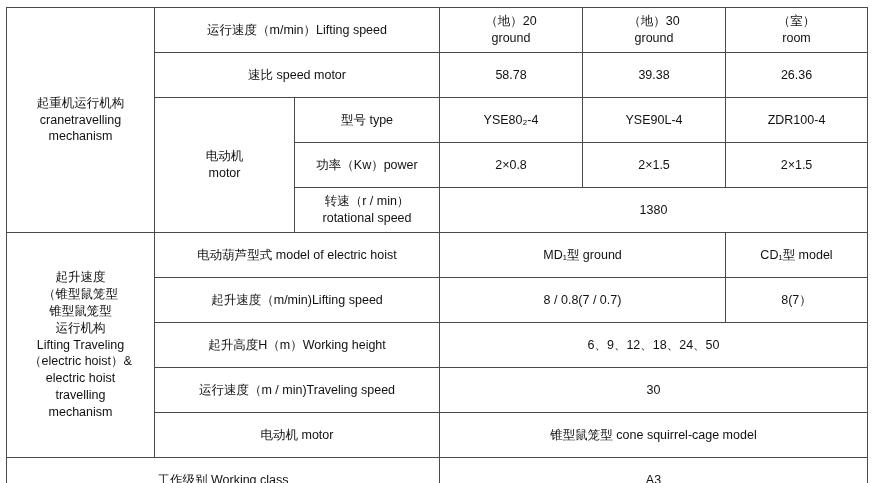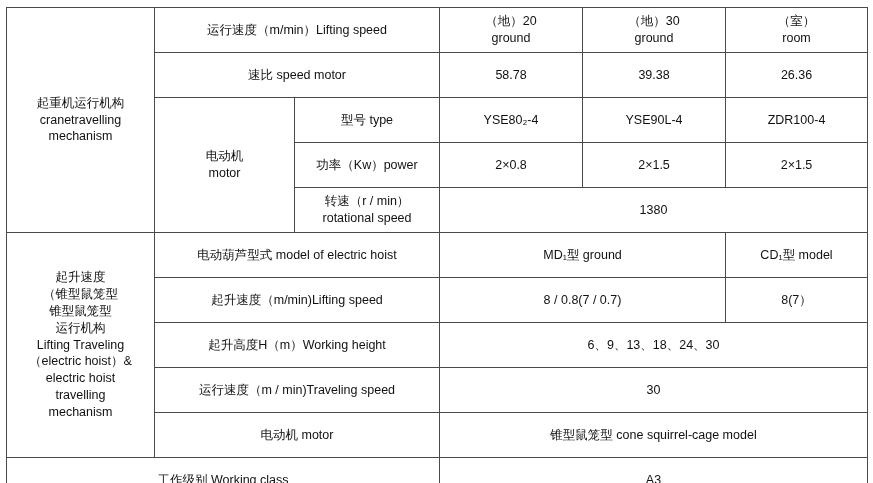--- a/index.html
+++ b/index.html
@@ -140,21 +140,21 @@
       </tr>
 
       <tr>
         <td colspan="2" class="tall">起升速度（m/min)Lifting speed</td>
         <td colspan="2" class="tall">8 / 0.8(7 / 0.7)</td>
         <td class="tall">8(7）</td>
       </tr>
 
       <tr>
         <td colspan="2" class="tall">起升高度H（m）Working height</td>
-        <td colspan="3" class="tall">6、9、13、18、24、30</td>
+        <td colspan="3" class="tall">6、9、12、18、24、50</td>
       </tr>
 
       <tr>
         <td colspan="2" class="tall">运行速度（m / min)Traveling speed</td>
         <td colspan="3" class="tall">30</td>
       </tr>
 
       <tr>
         <td colspan="2" class="tall">电动机  motor</td>
         <td colspan="3" class="tall">锥型鼠笼型  cone squirrel-cage model</td>

